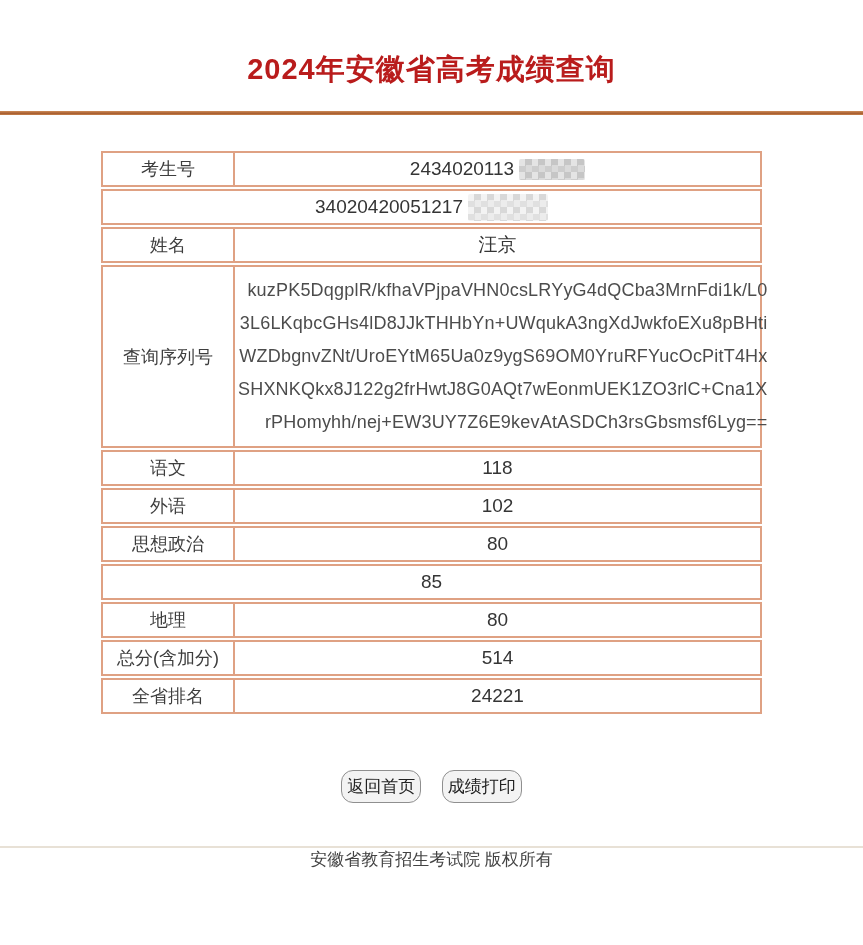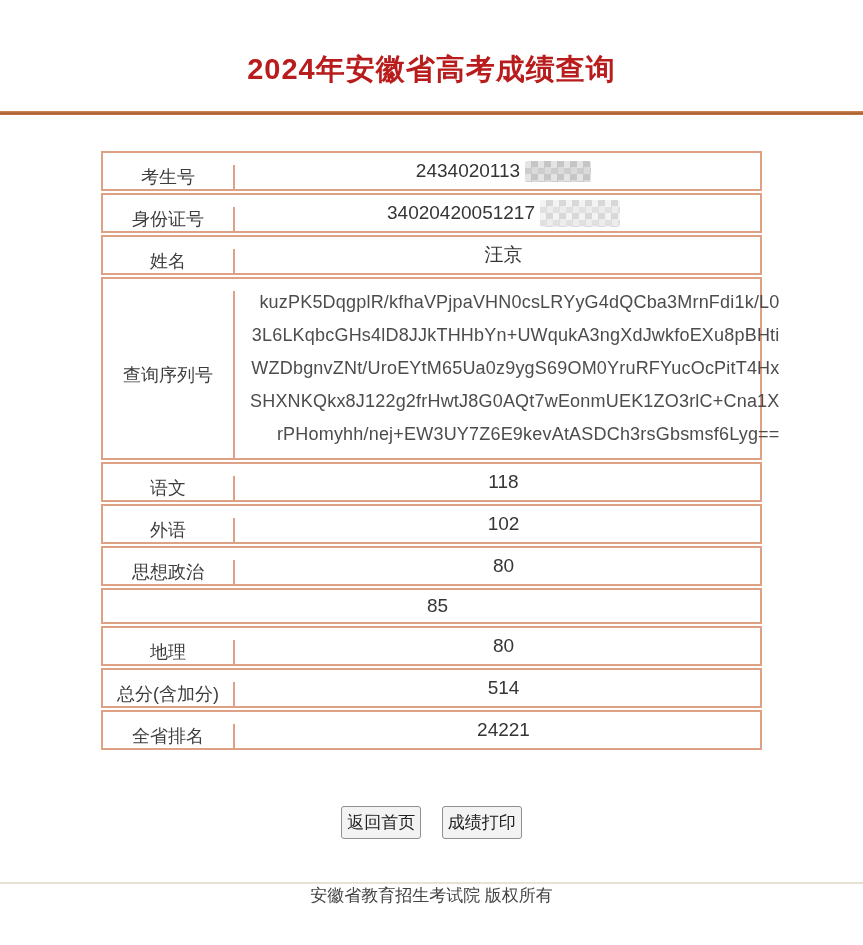--- a/index.html
+++ b/index.html
@@ -44,30 +44,28 @@
   .cell-label {
     width: 132px;
     flex: 0 0 132px;
     border-right: 2px solid #dfa183;
     display: flex;
     align-items: center;
     justify-content: center;
     font-size: 18px;
     color: #3d3d3d;
     text-align: center;
-    margin-top: 12px;
   }
   .cell-value {
     flex: 1;
     display: flex;
     align-items: center;
     justify-content: center;
     font-size: 19px;
     color: #353535;
-    margin-left: 12px;
   }
   .cell-value.serial {
     display: block;
     text-align: right;
     padding: 7px 3px;
     color: #4c4c4c;
   }
   .serial-line {
     line-height: 33px;
     font-size: 18px;
@@ -93,21 +91,21 @@
     text-align: center;
   }
   .action-btn {
     display: inline-block;
     margin: 0 8px;
     font-family: "Liberation Sans", "DejaVu Sans", sans-serif;
     font-size: 17px;
     color: #222;
     background: #f3f3f3;
     border: 1px solid #8f8f8f;
-    border-radius: 3px;
+    border-radius: 12px;
     padding: 5px 5px;
     cursor: pointer;
     line-height: 21px;
   }
   .footer-rule {
     margin-top: 43px;
     border-top: 2px solid #e8e1d6;
     width: 100%;
   }
   .footer-text {
@@ -128,21 +126,20 @@
 
     <div class="row">
       <div class="cell-label">考生号</div>
       <div class="cell-value">
         <span>2434020113</span>
         <span class="mosaic exam-no"></span>
       </div>
     </div>
 
     <div class="row">
-      <div class="cell-label">身份证号</div>
       <div class="cell-value">
         <span>34020420051217</span>
         <span class="mosaic id-no"></span>
       </div>
     </div>
 
     <div class="row">
       <div class="cell-label">姓名</div>
       <div class="cell-value">汪京</div>
     </div>

